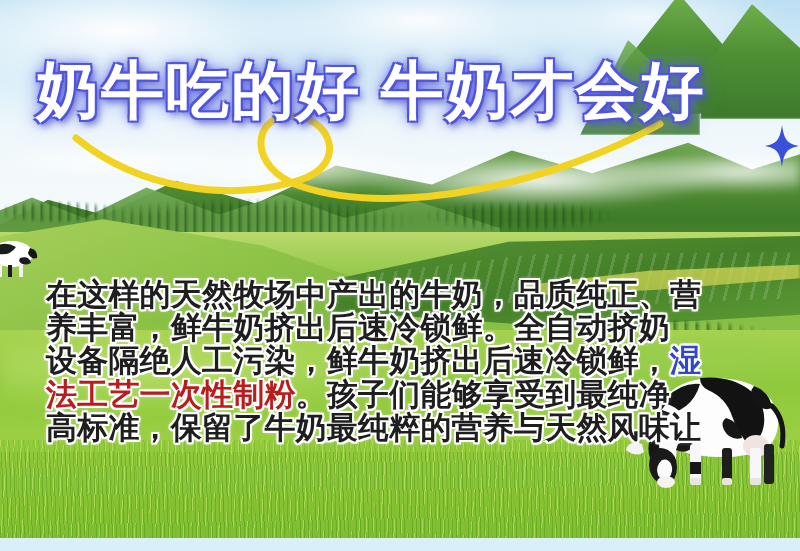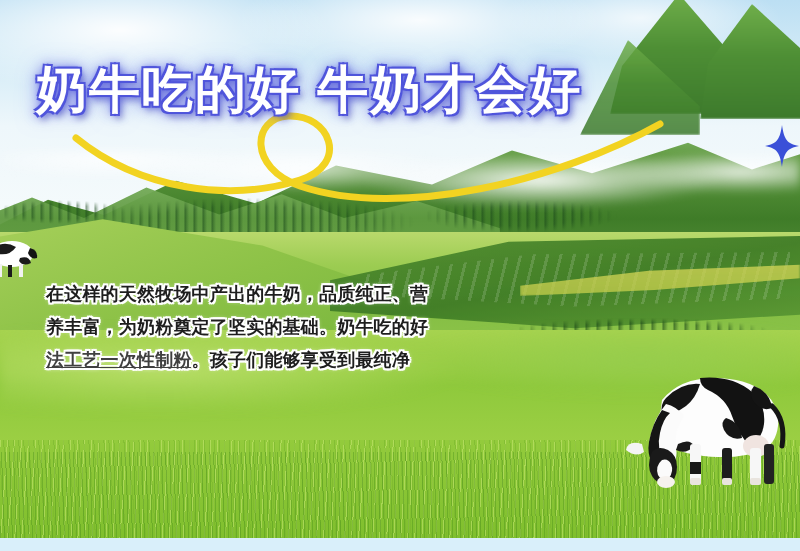--- a/index.html
+++ b/index.html
@@ -152,21 +152,21 @@
   .cow-left{
     position:absolute;left:-14px;top:228px;width:56px;height:52px;
   }
   .cow-right{
     position:absolute;left:604px;top:348px;width:196px;height:142px;
   }
 
   
   .headline{
     position:absolute;left:36px;top:48px;width:740px;height:84px;
-    font-size:51px;
+    font-size:63px;
     font-weight:bold;
     letter-spacing:2px;
     line-height:84px;
     color:#ffffff;
     white-space:nowrap;
     text-shadow:
       0 0 2px #5a5fe0,
       0 0 4px #4a4fd8,
       2px 2px 0 #5257dc,
       -2px 2px 0 #5257dc,
@@ -184,21 +184,21 @@
   .sparkle{
     position:absolute;left:765px;top:125px;width:34px;height:42px;z-index:7;
   }
 
   
   .copy{
     position:absolute;left:46px;top:278px;width:520px;
     z-index:8;
   }
   .copy .line{
-    font-size:18px;
+    font-size:31px;
     line-height:33.2px;
     font-weight:bold;
     color:#1e1e1e;
     white-space:nowrap;
     letter-spacing:.2px;
     text-shadow:
       -1.6px -1.6px 0 #ffffff,
        1.6px -1.6px 0 #ffffff,
       -1.6px  1.6px 0 #ffffff,
        1.6px  1.6px 0 #ffffff,
@@ -285,18 +285,20 @@
   </svg>
 
   <div class="headline">奶牛吃的好 牛奶才会好</div>
 
   <svg class="sparkle" viewBox="0 0 34 42">
     <path d="M17 0 C19 14, 22 19, 34 21 C22 23, 19 28, 17 42 C15 28, 12 23, 0 21 C12 19, 15 14, 17 0 Z" fill="#3a50d8"></path>
   </svg>
 
   <div class="copy">
     <div class="line"><span>在这样的天然牧场中产出的牛奶，品质纯正、营</span></div>
-    <div class="line"><span>养丰富，为奶粉奠定了坚实的基础。奶牛吃的好</span></div>
-    <div class="line"><span class="hl" style="color: #404040; text-decoration: underline;">法工艺一次性制粉</span><span>。孩子们能够享受到最纯净</span></div>
+    <div class="line"><span>养丰富，鲜牛奶挤出后速冷锁鲜。全自动挤奶</span></div>
+    <div class="line"><span>设备隔绝人工污染，鲜牛奶挤出后速冷锁鲜，</span><span class="hl" style="color: rgb(49, 70, 204);">湿</span></div>
+    <div class="line"><span class="hl" style="color: #b91c1c;">法工艺一次性制粉</span><span>。孩子们能够享受到最纯净</span></div>
+    <div class="line"><span>高标准，保留了牛奶最纯粹的营养与天然风味让</span></div>
   </div>
 
   <div class="bottom-strip"></div>
 </div>
 
 </body></html>

